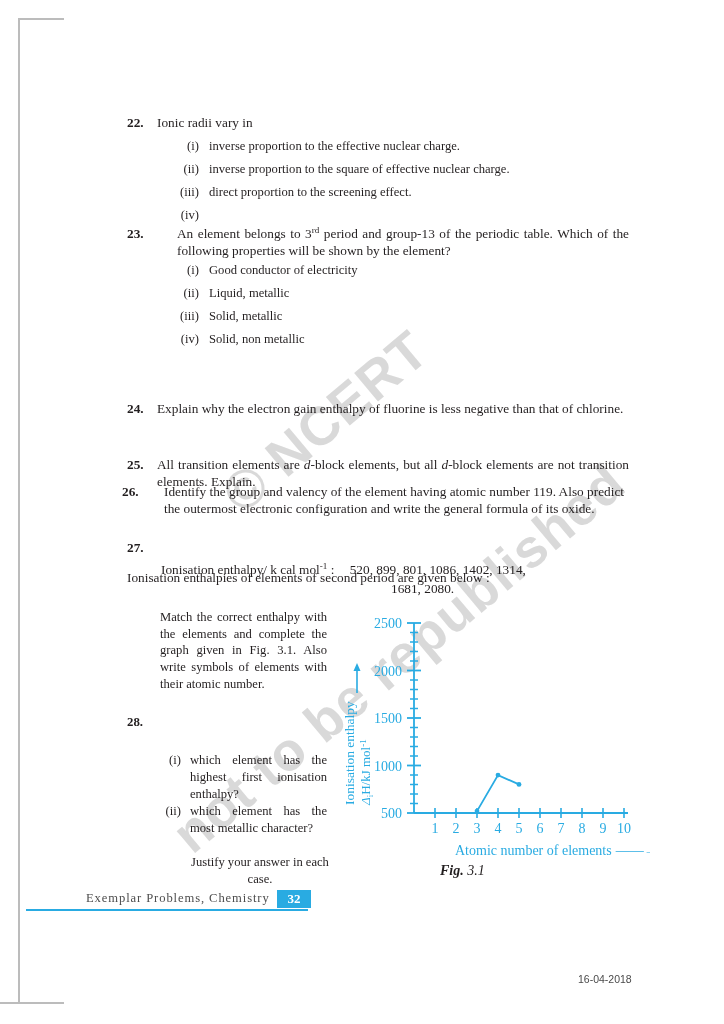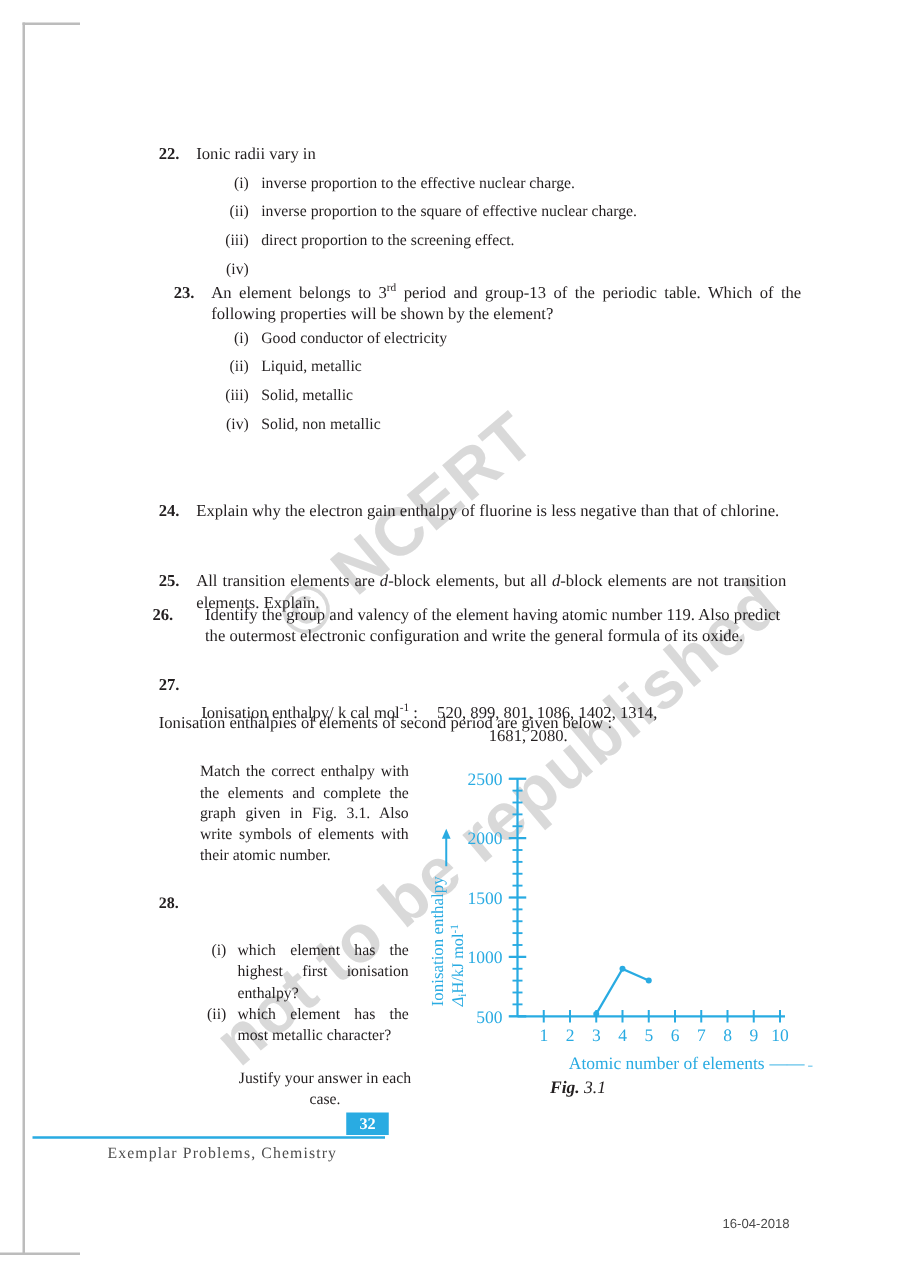--- a/index.html
+++ b/index.html
@@ -217,21 +217,20 @@
     background: #29abe2;
   }
   .footer-text {
     position: absolute;
     left: 86px;
     top: 1px;
     font-size: 12.6px;
     color: #4d4d4d;
     letter-spacing: .9px;
     font-family: "Liberation Serif", serif;
-    margin-top: 24px;
   }
   .page-badge {
     position: absolute;
     left: 277px;
     top: 0px;
     min-width: 34px;
     height: 18px;
     background: #29abe2;
     color: #ffffff;
     font-weight: bold;
@@ -282,21 +281,21 @@
       <div class="opttext">inverse proportion to the square of effective nuclear charge.</div>
     </div>
     <div class="optrow" style="left:163px; top:184px; width:470px;">
       <div class="optlabel">(iii)</div>
       <div class="opttext">direct proportion to the screening effect.</div>
     </div>
     <div class="optrow" style="left:163px; top:207px; width:470px;">
       <div class="optlabel">(iv)</div>
     </div>
 
-    <div class="qblock" style="left:139px; top:225px; width:502px;">
+    <div class="qblock" style="left:127px; top:225px; width:502px;gap:20px;">
       <div class="qnum">23.</div>
       <div class="qtext" style="width:472px;"><span>An element belongs to 3</span><sup>rd</sup><span> period and group-13 of the periodic table. Which of the following properties will be shown by the element?</span></div>
     </div>
     <div class="optrow" style="left:163px; top:262px; width:470px;">
       <div class="optlabel">(i)</div>
       <div class="opttext">Good conductor of electricity</div>
     </div>
     <div class="optrow" style="left:163px; top:285px; width:470px;">
       <div class="optlabel">(ii)</div>
       <div class="opttext">Liquid, metallic</div>

